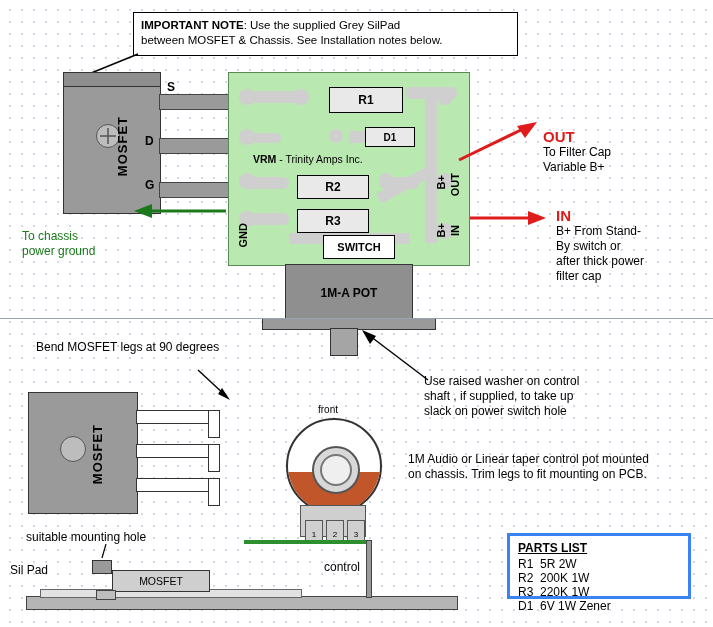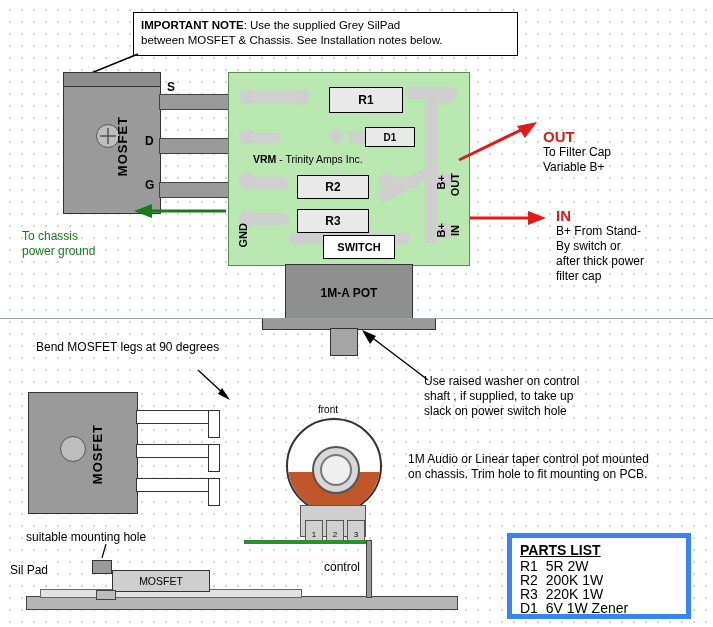--- a/index.html
+++ b/index.html
@@ -102,22 +102,22 @@
   #potnut2{
     position:absolute;left:32px;top:34px;width:28px;height:28px;border-radius:50%;
     background:#efefef;border:2px solid #777;
   }
   .lug{
     position:absolute;width:18px;height:22px;background:#d0d0d0;border:1px solid #555;
     font-size:8px;text-align:center;color:#000;line-height:28px;box-sizing:border-box;
   }
   
   #parts{
-    left:507px;top:533px;width:184px;height:86px;background:#fff;border:5px solid #3b82f6;
-    padding:5px 8px;box-sizing:border-box;font-size:14px;line-height:14px;
+    left:507px;top:533px;width:184px;height:66px;background:#fff;border:3px solid #3b82f6;
+    padding:5px 8px;box-sizing:border-box;font-size:12px;line-height:14px;
   }
   #parts .hdr{font-weight:bold;text-decoration:underline;margin-bottom:2px;}
   
   .chassis-bar{position:absolute;background:#b5b5b5;border:1px solid #444;}
 </style>
 </head>
 <body>
 
 <div id="sheet"></div>
 
@@ -264,21 +264,21 @@
   <polygon points="6,0 20,6 14,14" fill="#000"></polygon>
 </svg>
 <div class="abs" style="left:424px;top:374px;">
   <div class="txt">Use raised washer on control</div>
   <div class="txt">shaft , if supplied, to take up</div>
   <div class="txt">slack on power switch hole</div>
 </div>
 
 <div class="abs" style="left:408px;top:452px;">
   <div class="txt">1M  Audio or Linear taper control pot mounted</div>
-  <div class="txt">on chassis. Trim hole to fit mounting on PCB.</div>
+  <div class="txt">on chassis. Trim legs to fit mounting on PCB.</div>
 </div>
 
 <div class="abs" style="left:26px;top:530px;font-size:12px;color:#000;">suitable mounting hole</div>
 <div class="abs" style="left:10px;top:563px;font-size:12px;color:#000;">Sil Pad</div>
 
 <div class="abs chassis-bar" style="left:26px;top:596px;width:430px;height:12px;"></div>
 <div class="abs" style="left:40px;top:589px;width:260px;height:7px;background:#e2e2e2;border:1px solid #666;"></div>
 <div class="abs" style="left:112px;top:570px;width:96px;height:20px;background:#cfcfcf;border:1px solid #333;display:flex;align-items:center;justify-content:center;font-size:10.5px;">
   <span>MOSFET</span>
 </div>

